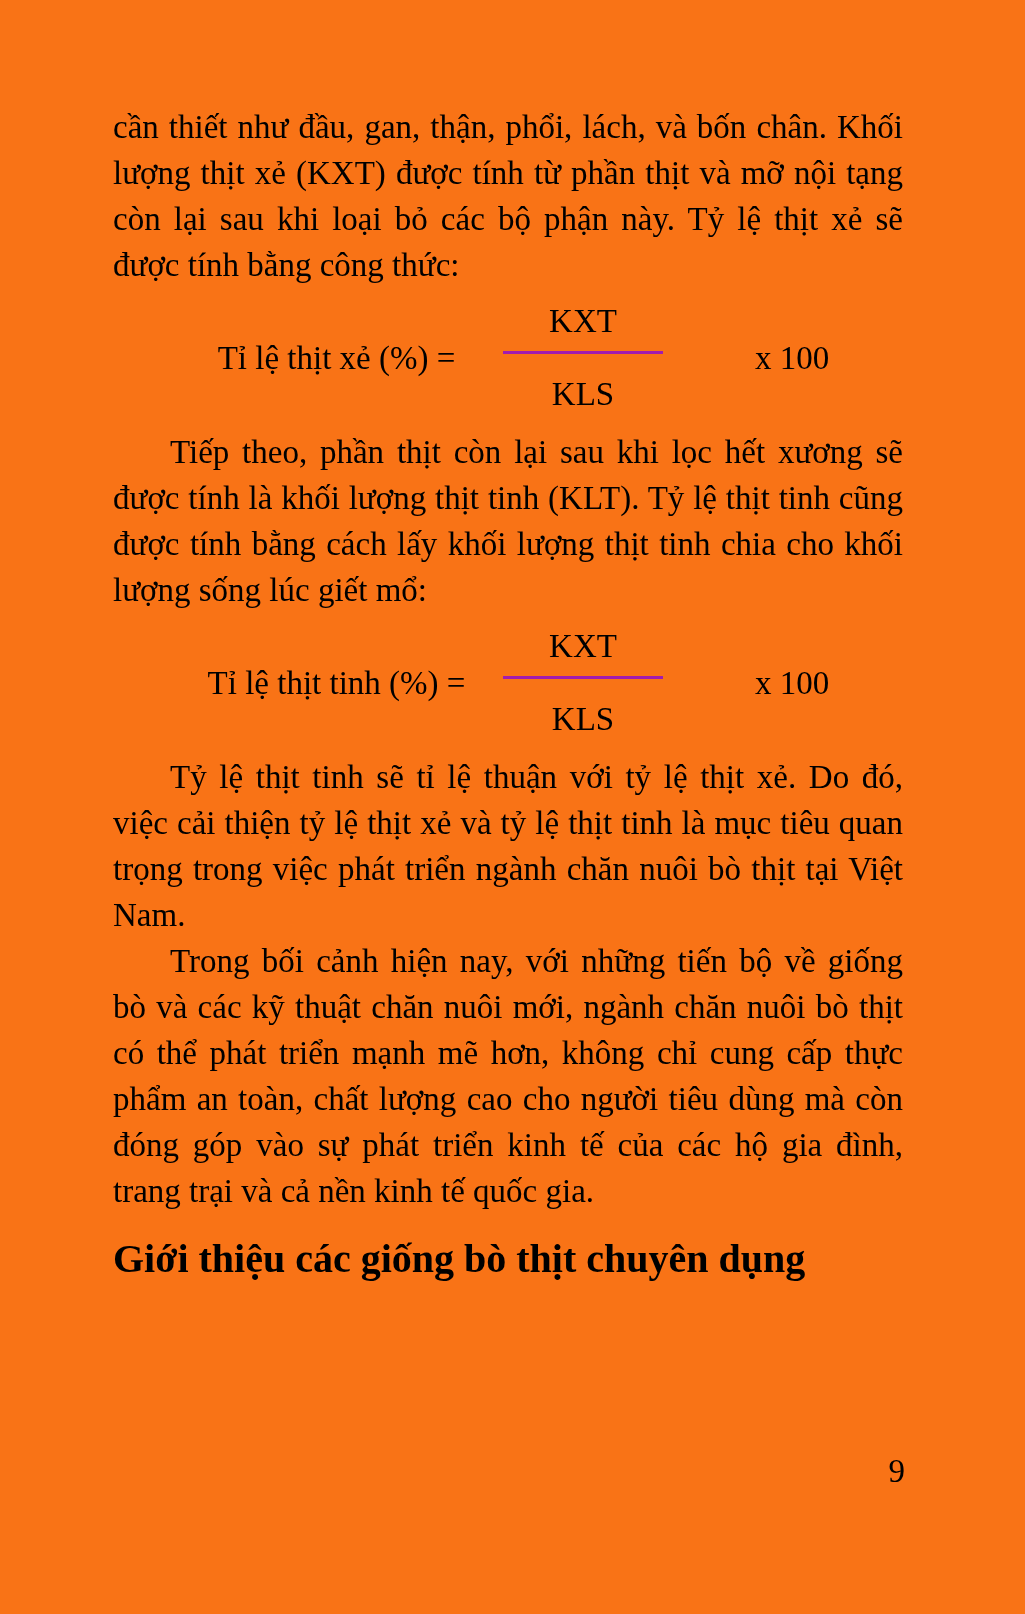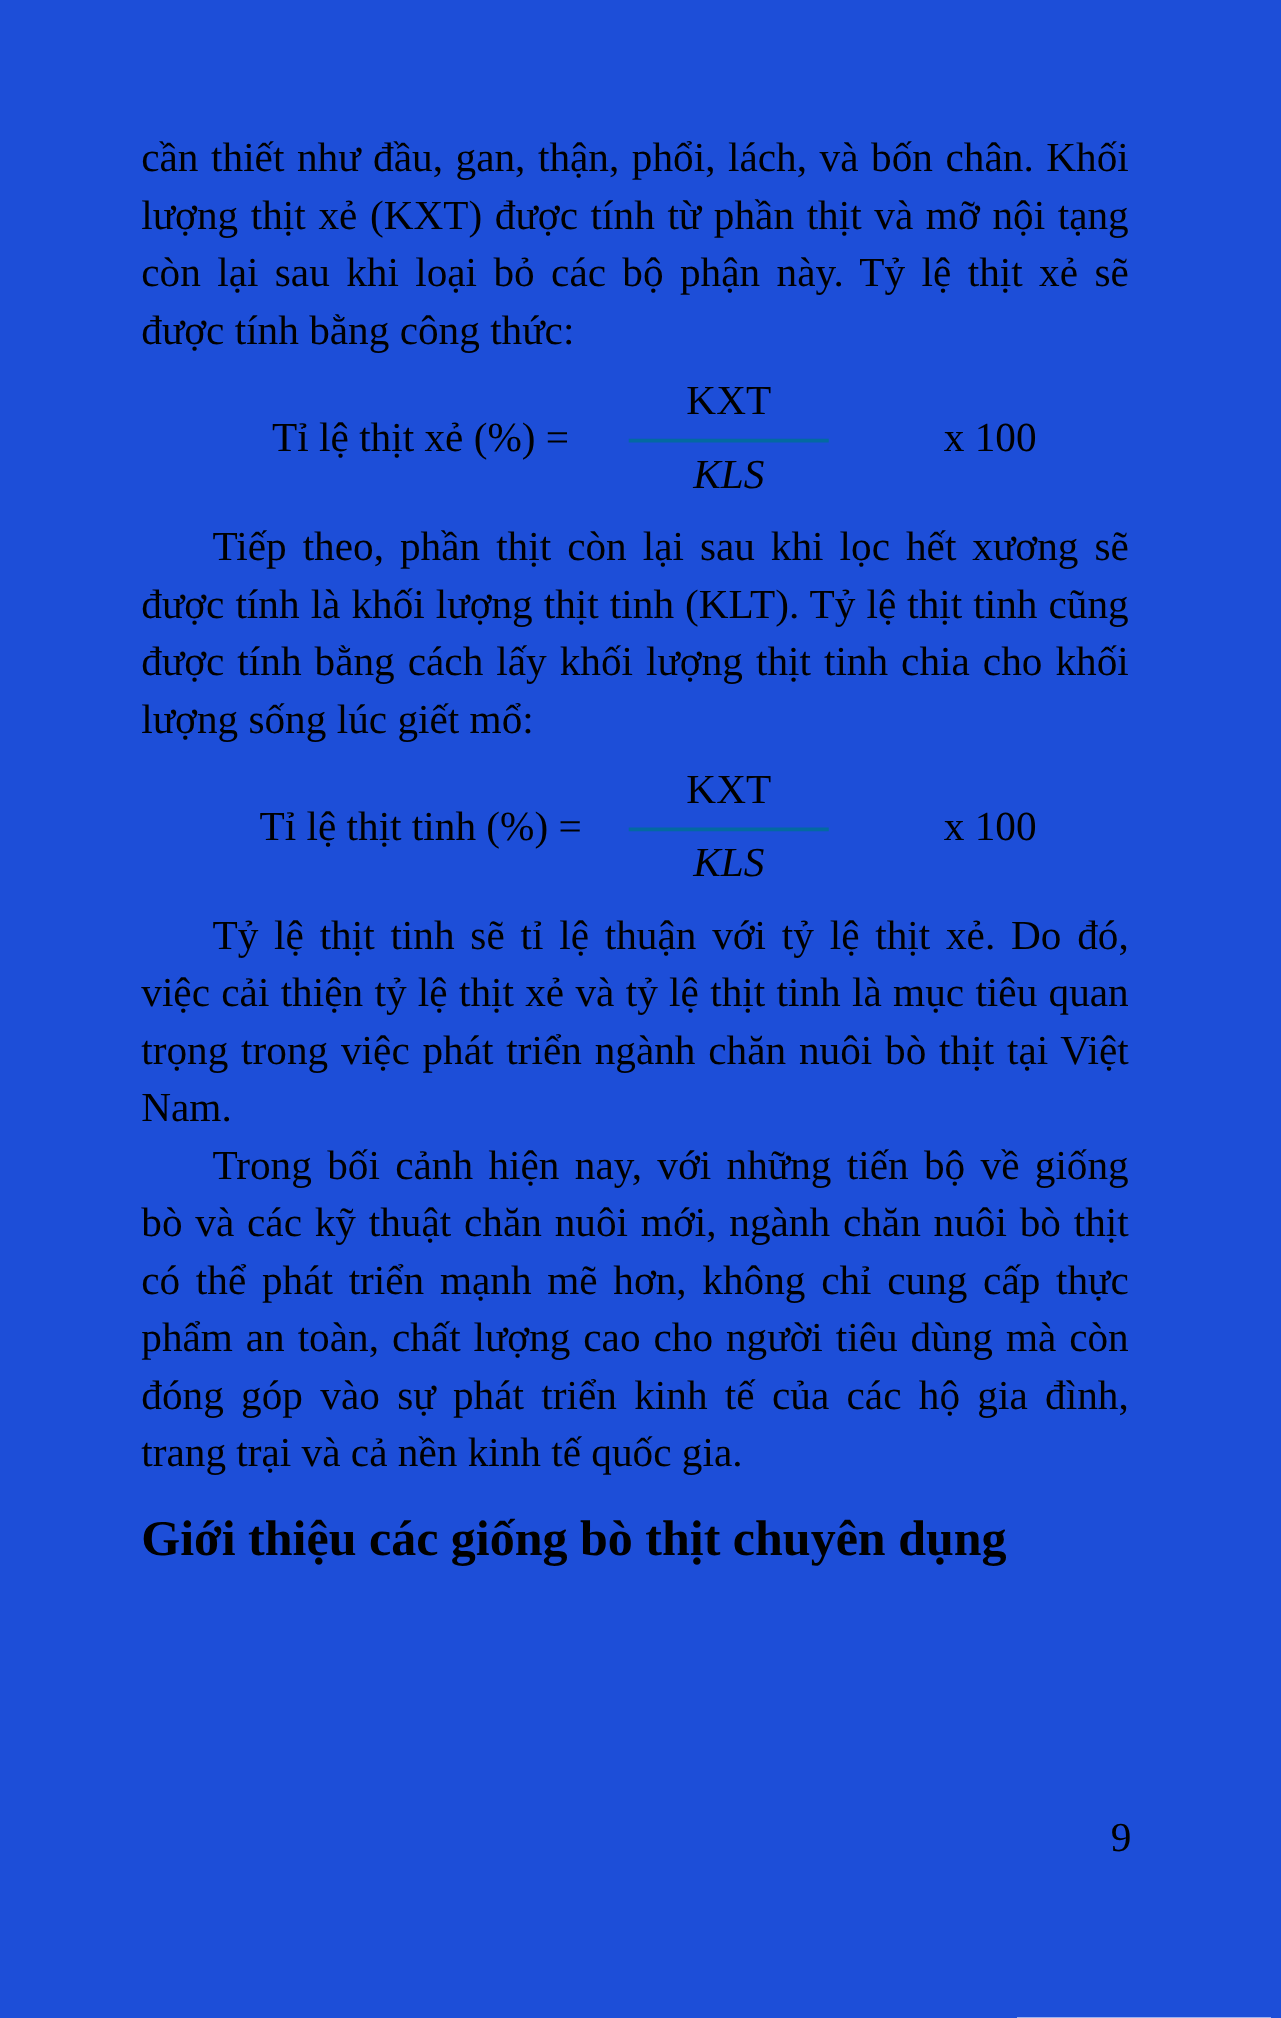--- a/index.html
+++ b/index.html
@@ -4,21 +4,21 @@
 <style>
   html, body {
     margin: 0;
     padding: 0;
     background: #ffffff;
   }
   .page {
     position: relative;
     width: 1025px;
     height: 1614px;
-    background: #1d4ed8;
+    background: #f97316;
     box-sizing: border-box;
     padding: 104px 122px 0 113px;
     overflow: hidden;
     font-family: "Liberation Serif", "DejaVu Serif", serif;
     color: #000000;
     font-size: 33px;
     line-height: 46px;
   }
   p.body-par {
     margin: 0;
@@ -38,27 +38,26 @@
     margin-left: 57px;
     text-align: center;
   }
   .formula .frac {
     display: inline-block;
     width: 160px;
     text-align: center;
   }
   .formula .frac .num {
     display: block;
-    border-bottom: 3px solid #0369a1;
+    border-bottom: 3px solid #a21caf;
     padding-bottom: 7px;
   }
   .formula .frac .den {
     display: block;
-    padding-top: 3px;
-    font-style: italic;
+    padding-top: 17px;
   }
   .formula .mult {
     margin-left: 92px;
   }
   h2.section-heading {
     margin: 22px 0 14px 0;
     font-size: 40px;
     line-height: 46px;
     font-weight: bold;
     text-align: left;

